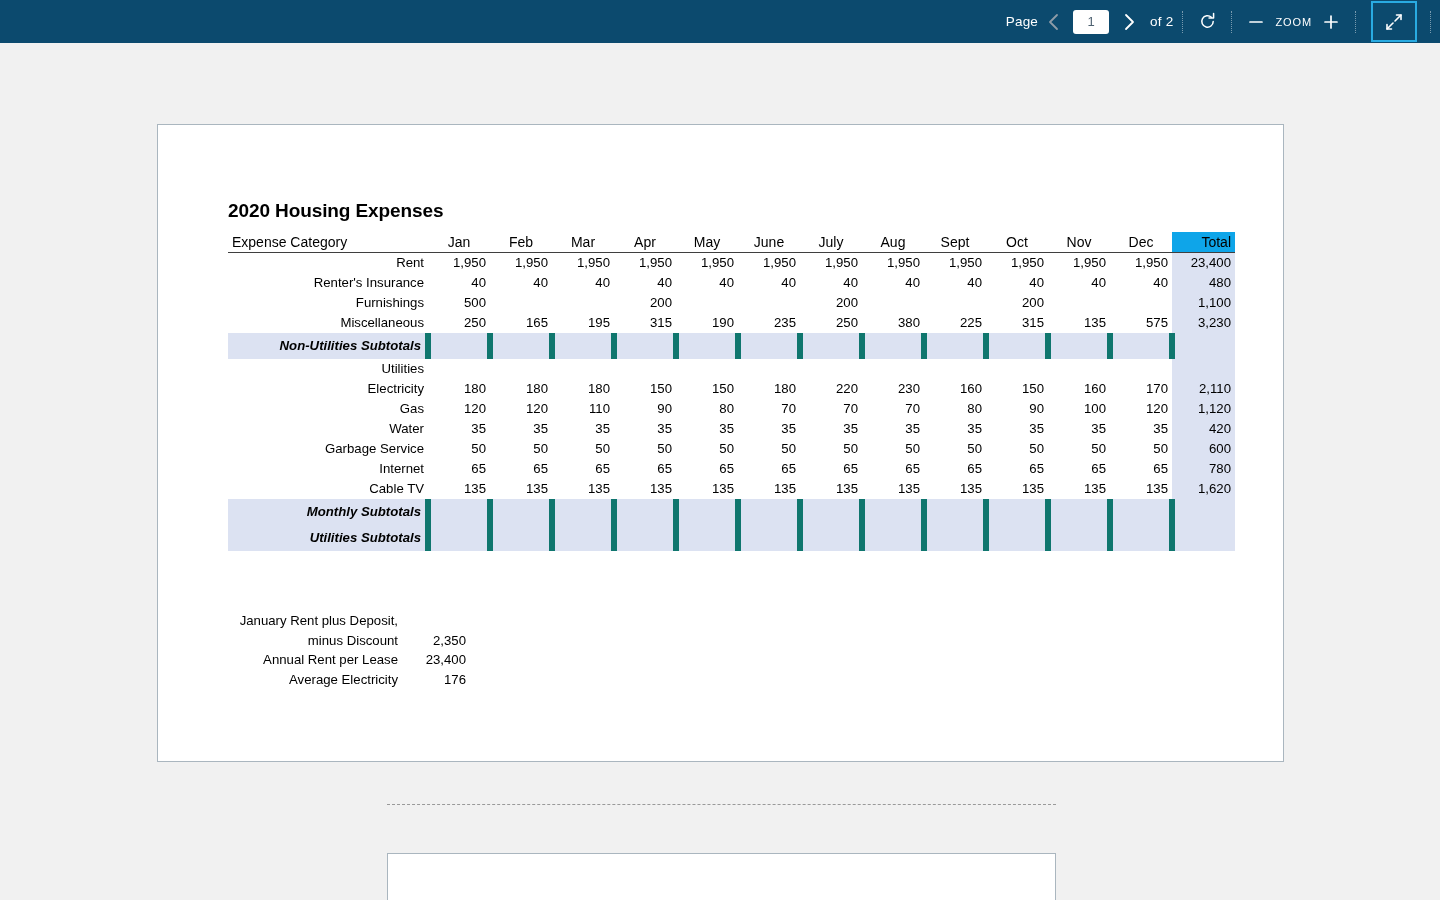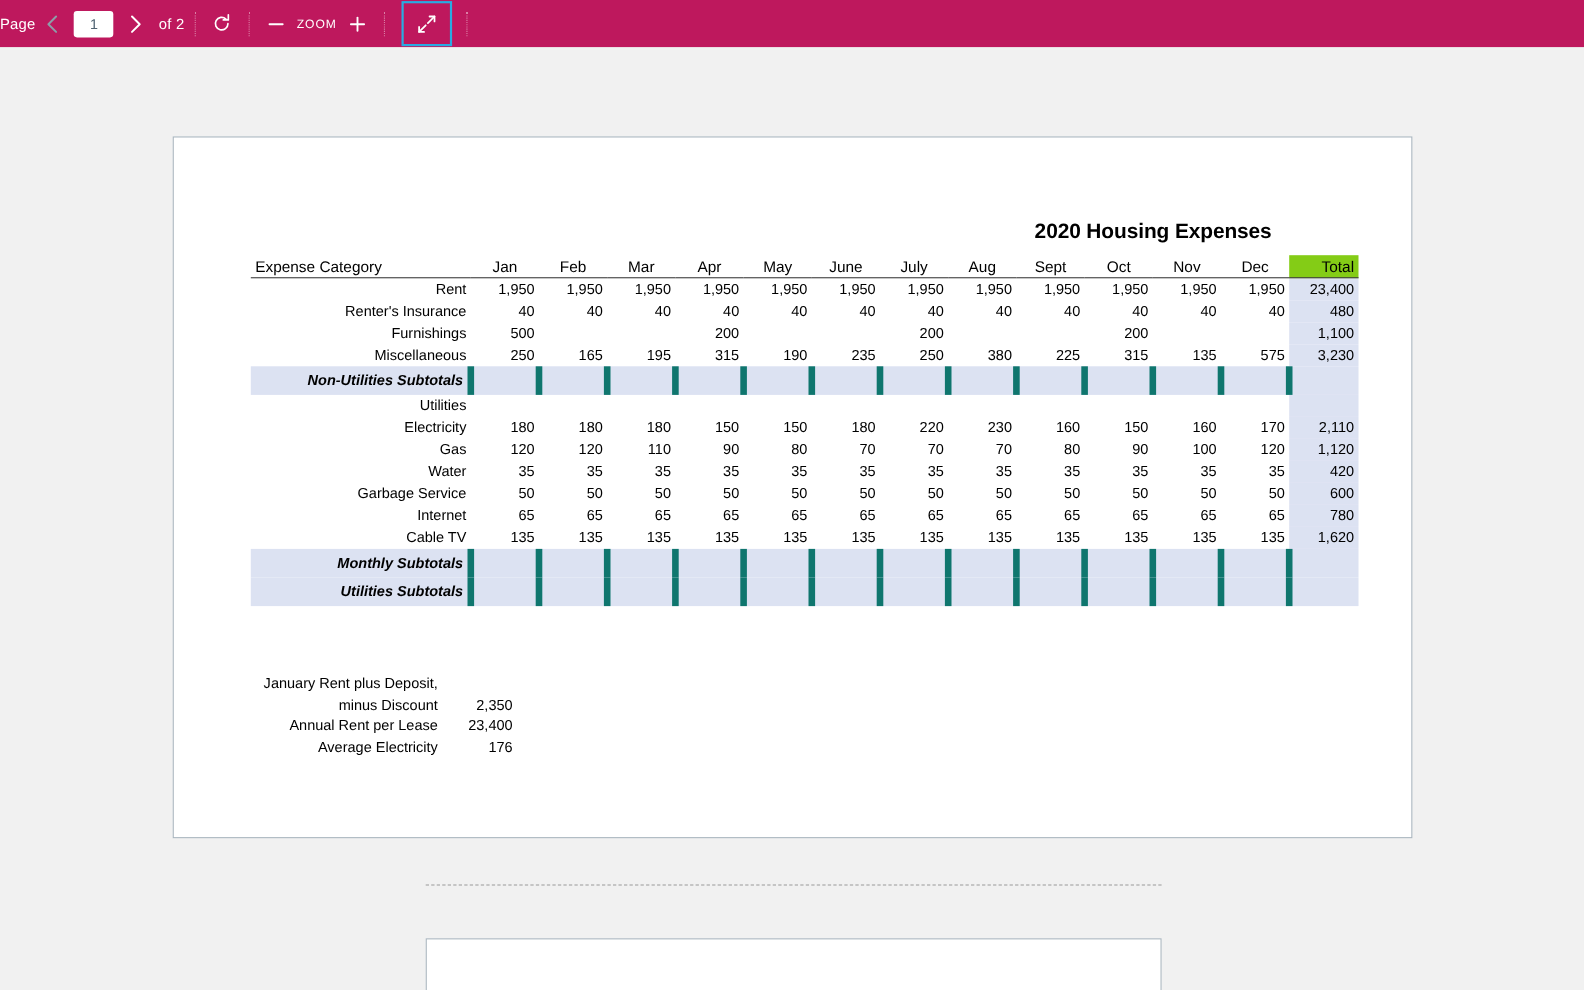--- a/index.html
+++ b/index.html
@@ -8,22 +8,22 @@
     width: 1440px; height: 900px;
     background: #f1f1f1;
     font-family: "Liberation Sans", sans-serif;
     overflow: hidden;
   }
 
   
   #toolbar {
     position: absolute; top: 0; left: 0;
     width: 1440px; height: 43px;
-    background: #be185d;
-    display: flex; align-items: center; 
+    background: #0c4a6e;
+    display: flex; align-items: center; justify-content: flex-end;
     color: #ffffff;
   }
   .tb-group { display: flex; align-items: center; height: 43px; }
   .tb-label {
     font-size: 13.5px; color: #ffffff; letter-spacing: .2px;
     white-space: nowrap;
   }
   .tb-sep {
     width: 0; height: 22px; margin: 0 9px;
     border-left: 1px dotted rgba(255,255,255,.45);
@@ -84,21 +84,21 @@
 
   
   #sheet {
     position: absolute;
     left: 70px; top: 75px;
     width: 990px;
     font-family: "Liberation Sans", sans-serif;
     color: #000000;
   }
   #sheet-title {
-    text-align: right;
+    text-align: left;
     font-size: 19px; font-weight: bold;
     letter-spacing: -.1px;
     margin-bottom: 10px;
     padding-right: 62px;
   }
 
   table.grid {
     border-collapse: collapse;
     width: 990px;
     table-layout: fixed;
@@ -117,21 +117,21 @@
   col.c-total { width: 63px; }
 
   thead th {
     font-weight: bold;
     font-size: 14px;
     border-bottom: 1.4px solid #3f3f3f;
     padding-bottom: 1px;
   }
   th.h-label { text-align: left; }
   th.h-mon   { }
-  th.h-total { text-align: right; background: #84cc16; }
+  th.h-total { text-align: right; background: #0ea5e9; }
 
   td.lbl   { text-align: right; }
   td.num   { text-align: right; }
   td.tot   { text-align: right; font-weight: bold; background: #dce2f2; }
 
   td.indent { padding-left: 22px; }
 
   tr.shade td { background: #dce2f2; }
   tr.shade td.cellsep { border-right: 6px solid #0f766e; }
   tr.shade td.tot { background: #dce2f2; border-right: none; }

